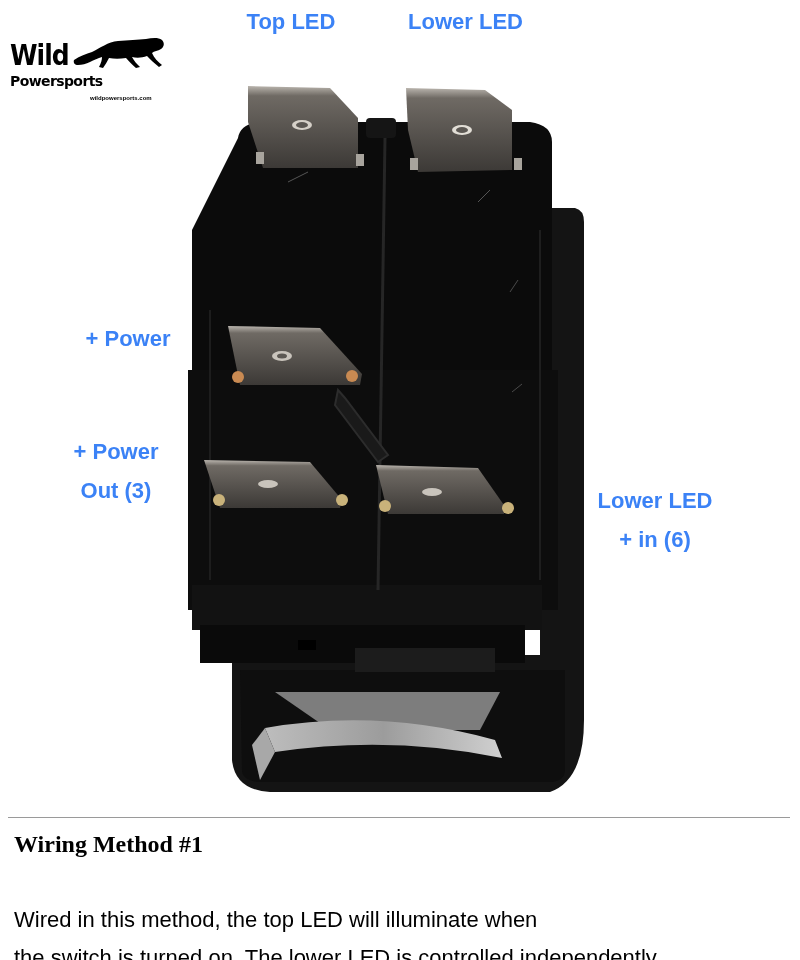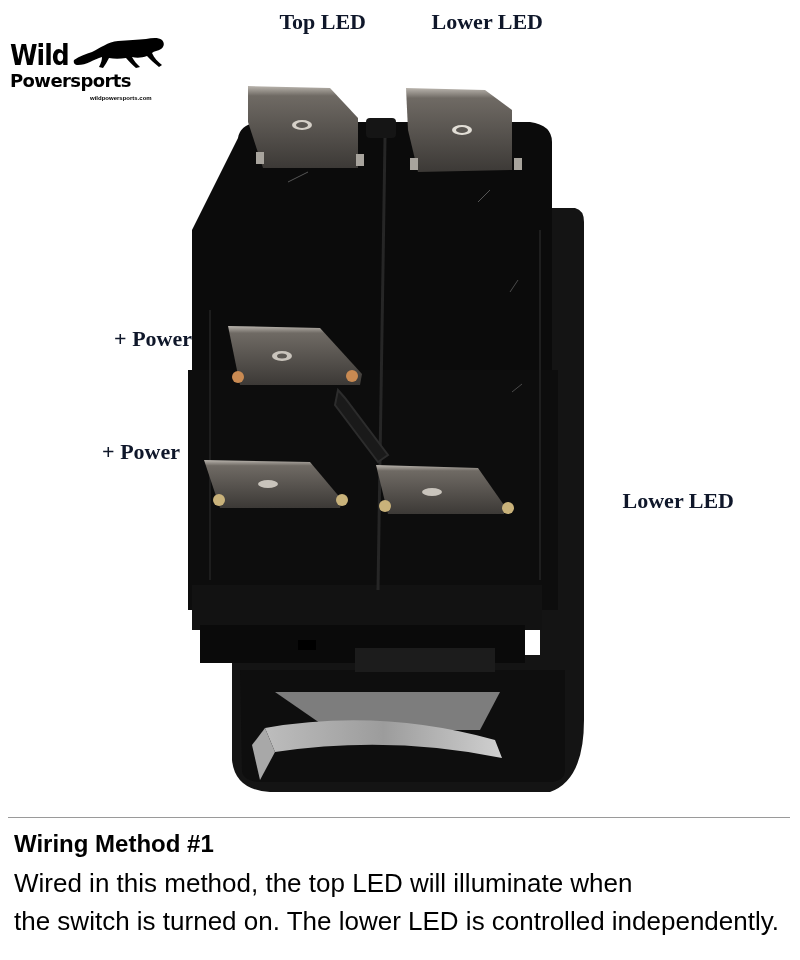--- a/index.html
+++ b/index.html
@@ -1,34 +1,34 @@
 <!DOCTYPE html>
 <html><head>
 <meta charset="utf-8">
 <style>
   html, body { margin: 0; padding: 0; background: #ffffff; }
   body { width: 800px; height: 960px; position: relative; overflow: hidden;
          font-family: "Liberation Sans", sans-serif; color: #000; }
   .abs { position: absolute; }
-  .label { position: absolute; font-family: Liberation Serif, serif; font-weight: bold;
-           font-size: 22px; line-height: 39px; text-align: right; color: #0f172a; white-space: nowrap; }
+  .label { position: absolute; font-family: Liberation Sans, sans-serif; font-weight: bold;
+           font-size: 22px; line-height: 39px; text-align: center; color: #3b82f6; white-space: nowrap; }
   .label span { display: block; }
   .logo { position: absolute; left: 10px; top: 32px; width: 150px; height: 75px; }
   .logo .w1 { position: absolute; left: 0; top: 8px; font-family: "DejaVu Sans", sans-serif; font-weight: bold;
               font-size: 25px; letter-spacing: -1px; line-height: 28px; transform: scaleY(1.15); transform-origin: top left; }
   .logo .w2 { position: absolute; left: 0; top: 37px; font-family: "DejaVu Sans", sans-serif; font-weight: bold;
-              font-size: 18px; letter-spacing: -0.6px; line-height: 24px; }
+              font-size: 14px; letter-spacing: -0.6px; line-height: 24px; }
   .logo .w3 { position: absolute; left: 80px; top: 62px; font-family: "Liberation Sans", sans-serif; font-weight: bold;
               font-size: 6px; line-height: 8px; }
   .logo svg { position: absolute; left: 62px; top: 2px; }
   .divider { position: absolute; left: 8px; top: 817px; width: 782px; height: 1px; background: #9a9a9a; }
-  .caption-title { position: absolute; left: 14px; top: 826px; font-family: Liberation Sans, sans-serif;
+  .caption-title { position: absolute; left: 14px; top: 826px; font-family: Liberation Serif, serif;
                    font-weight: bold; font-size: 24px; line-height: 36px; }
   .caption-line { position: absolute; left: 14px; font-family: "Liberation Sans", sans-serif;
-                  font-size: 26px; line-height: 30px; white-space: nowrap; }
+                  font-size: 22px; line-height: 30px; white-space: nowrap; margin-top: 37px; }
 </style>
 </head>
 <body>
 
 <div class="logo">
   <div class="w1">Wild</div>
   <svg width="95" height="40" viewBox="0 0 95 40">
     <path d="M2,26 C8,22 14,20 20,18 C28,14 36,8 46,7 C56,6 66,6 74,5 C80,4 86,3 90,6 C93,9 92,13 89,15 C86,17 82,17 80,19 C82,24 86,28 90,31 L87,33 C82,29 78,25 75,22 C70,24 64,24 60,23 C62,27 65,30 68,33 L64,34 C60,31 57,27 54,24 C48,25 42,25 37,24 C35,28 33,31 31,34 L27,33 C29,29 30,26 30,23 C26,24 22,26 18,28 C14,30 10,31 6,31 C3,31 1,29 2,26 Z" fill="#000"></path>
   </svg>
   <div class="w2">Powersports</div>
@@ -39,23 +39,25 @@
   <span>Top LED</span>
 </div>
 <div class="label" style="left:388px; top:2px; width:155px;">
   <span>Lower LED</span>
 </div>
 <div class="label" style="left:64px; top:319px; width:128px;">
   <span>+ Power</span>
 </div>
 <div class="label" style="left:52px; top:432px; width:128px;">
   <span>+ Power</span>
+  <span>Out (3)</span>
 </div>
 <div class="label" style="left:576px; top:481px; width:158px;">
   <span>Lower LED</span>
+  <span>+ in (6)</span>
 </div>
 
 <svg class="abs" style="left:180px; top:80px;" width="420" height="725" viewBox="0 0 420 725">
   <defs>
     <linearGradient id="tab" x1="0" y1="0" x2="0" y2="1">
       <stop offset="0" stop-color="#b9b4ad"></stop>
       <stop offset="0.12" stop-color="#6f6a64"></stop>
       <stop offset="1" stop-color="#3c3936"></stop>
     </linearGradient>
     <linearGradient id="rockerGray" x1="0" y1="0" x2="1" y2="0">

